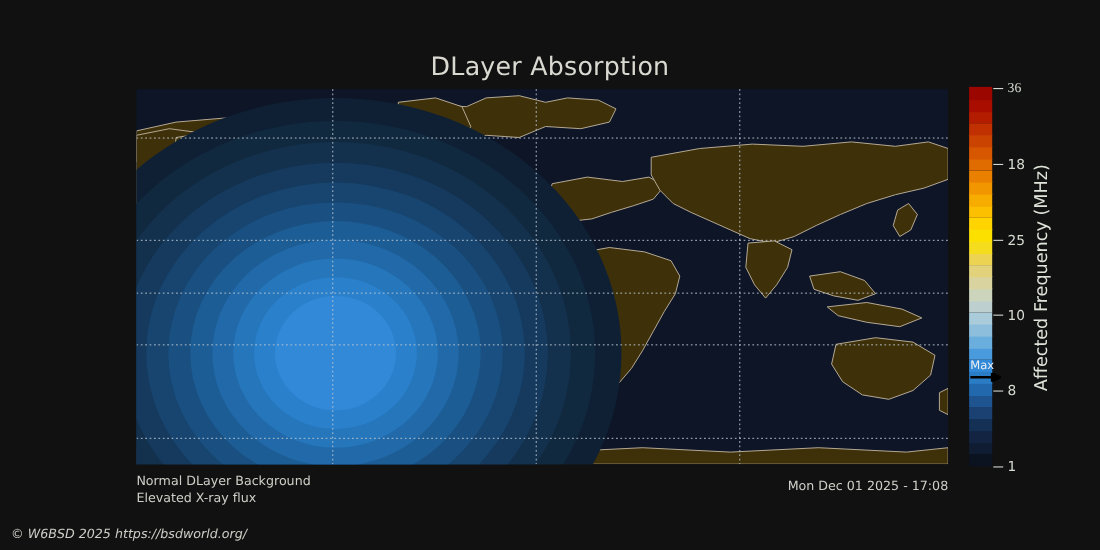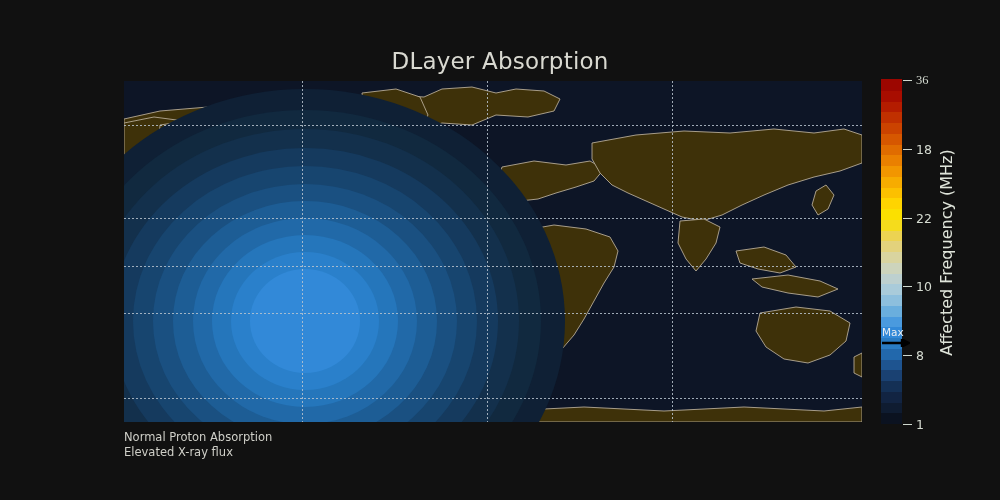--- a/index.html
+++ b/index.html
@@ -208,32 +208,34 @@
       <div id="max-label">Max</div>
       <svg id="max-arrow" viewBox="0 0 28 8">
         <path d="M0,4 L20,4 M20,4 L20,0.5 L27,4 L20,7.5 Z" stroke="#000" stroke-width="2.4" fill="#000"></path>
       </svg>
     </div>
   <div class="cb-tick" style="top: 0px;"></div>
       <div class="cb-lbl" style="top: 0px; font-family: Liberation Serif, serif;">36</div>
       <div class="cb-tick" style="top: 68.8px;"></div>
       <div class="cb-lbl" style="top: 68.8px;">18</div>
       <div class="cb-tick" style="top: 137.6px;"></div>
-      <div class="cb-lbl" style="top: 137.6px;">22</div>
+      <div class="cb-lbl" style="top: 137.6px;">25</div>
       <div class="cb-tick" style="top: 206.4px;"></div>
       <div class="cb-lbl" style="top: 206.4px;">10</div>
       <div class="cb-tick" style="top: 275.2px;"></div>
       <div class="cb-lbl" style="top: 275.2px;">8</div>
       <div class="cb-tick" style="top: 344px;"></div>
       <div class="cb-lbl" style="top: 344px;">1</div>
     </div>
   <div id="cbar-title">
     <span>Affected Frequency (MHz)</span>
   </div>
 
   <div id="note">
-    <div>Normal Proton Absorption</div>
+    <div>Normal DLayer Background</div>
     <div>Elevated X-ray flux</div>
   </div>
 
-
+  <div id="stamp">Mon Dec 01 2025 - 17:08</div>
+
+  <div id="copyright">© W6BSD 2025 https://bsdworld.org/</div>
 
 </div>
 
 </body></html>

